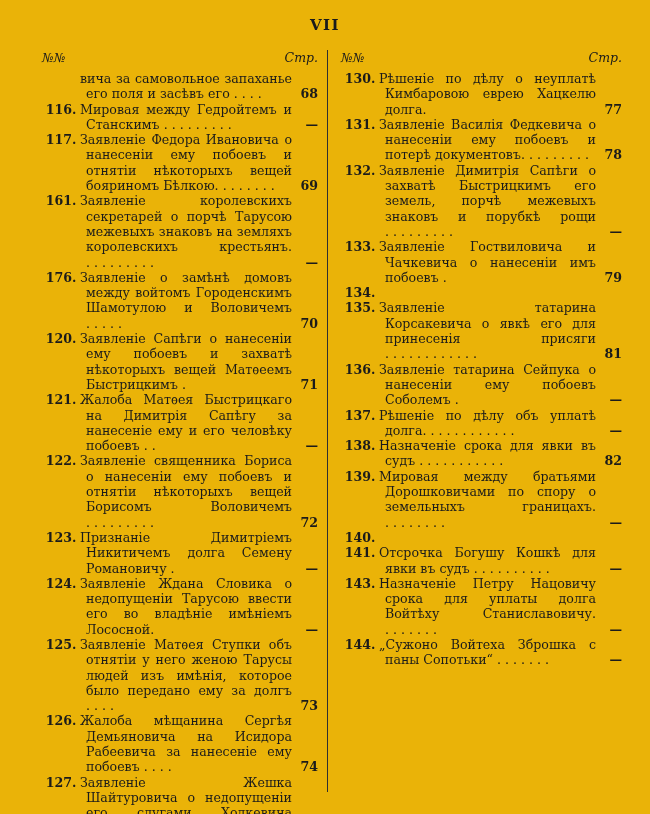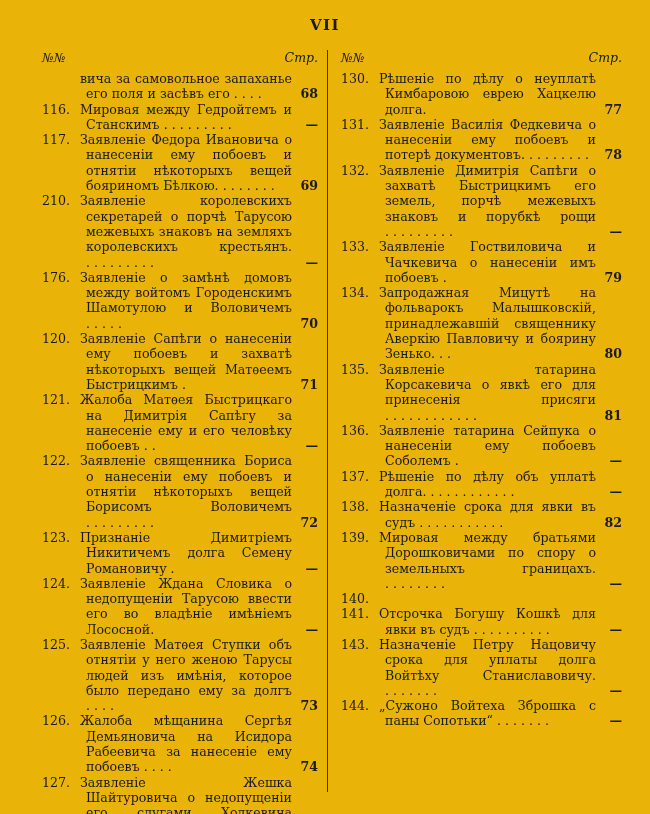--- a/index.html
+++ b/index.html
@@ -40,22 +40,22 @@
     margin-bottom: 6px;
   }
   .entries {
     font-size: 12.6px;
     line-height: 15.3px;
     text-align: justify;
   }
   .entry { display: flex; }
   .num {
     flex: 0 0 38px;
-    font-weight: normal;
-    text-align: left;
+    font-weight: bold;
+    text-align: center;
   }
   .body {
     flex: 1;
     position: relative;
     padding-right: 26px;
     padding-left: 6px;
     text-indent: -6px;
     box-sizing: border-box;
   }
   .dots { white-space: nowrap; }
@@ -85,21 +85,21 @@
         </div>
         <div class="entry">
           <span class="num">116.</span>
           <span class="body">Мировая между Гедройтемъ и Станскимъ <span class="dots">. . . . . . . . .</span><span class="pg">—</span></span>
         </div>
         <div class="entry">
           <span class="num">117.</span>
           <span class="body">Заявленіе Федора Ивановича о нанесеніи ему побоевъ и отнятіи нѣкоторыхъ вещей бояриномъ Бѣлкою. <span class="dots">. . . . . . .</span><span class="pg">69</span></span>
         </div>
         <div class="entry">
-          <span class="num">210.</span>
+          <span class="num">161.</span>
           <span class="body">Заявленіе королевскихъ секретарей о порчѣ Тарусою межевыхъ знаковъ на земляхъ королевскихъ крестьянъ. <span class="dots">. . . . . . . . .</span><span class="pg">—</span></span>
         </div>
         <div class="entry">
           <span class="num">176.</span>
           <span class="body">Заявленіе о замѣнѣ домовъ между войтомъ Городенскимъ Шамотулою и Воловичемъ <span class="dots">. . . . .</span><span class="pg">70</span></span>
         </div>
         <div class="entry">
           <span class="num">120.</span>
           <span class="body">Заявленіе Сапѣги о нанесеніи ему побоевъ и захватѣ нѣкоторыхъ вещей Матѳеемъ Быстрицкимъ <span class="dots">.</span><span class="pg">71</span></span>
         </div>
@@ -151,21 +151,20 @@
         <div class="entry">
           <span class="num">132.</span>
           <span class="body">Заявленіе Димитрія Сапѣги о захватѣ Быстрицкимъ его земель, порчѣ межевыхъ знаковъ и порубкѣ рощи <span class="dots">. . . . . . . . .</span><span class="pg">—</span></span>
         </div>
         <div class="entry">
           <span class="num">133.</span>
           <span class="body">Заявленіе Гоствиловича и Чачкевича о нанесеніи имъ побоевъ <span class="dots">.</span><span class="pg">79</span></span>
         </div>
         <div class="entry">
           <span class="num">134.</span>
-          <span class="body">Запродажная Мицутѣ на фольварокъ Малышковскій, принадлежавшій священнику Аверкію Павловичу и боярину Зенько. <span class="dots">. .</span><span class="pg">80</span></span>
         </div>
         <div class="entry">
           <span class="num">135.</span>
           <span class="body">Заявленіе татарина Корсакевича о явкѣ его для принесенія присяги <span class="dots">. . . . . . . . . . . .</span><span class="pg">81</span></span>
         </div>
         <div class="entry">
           <span class="num">136.</span>
           <span class="body">Заявленіе татарина Сейпука о нанесеніи ему побоевъ Соболемъ <span class="dots">.</span><span class="pg">—</span></span>
         </div>
         <div class="entry">

